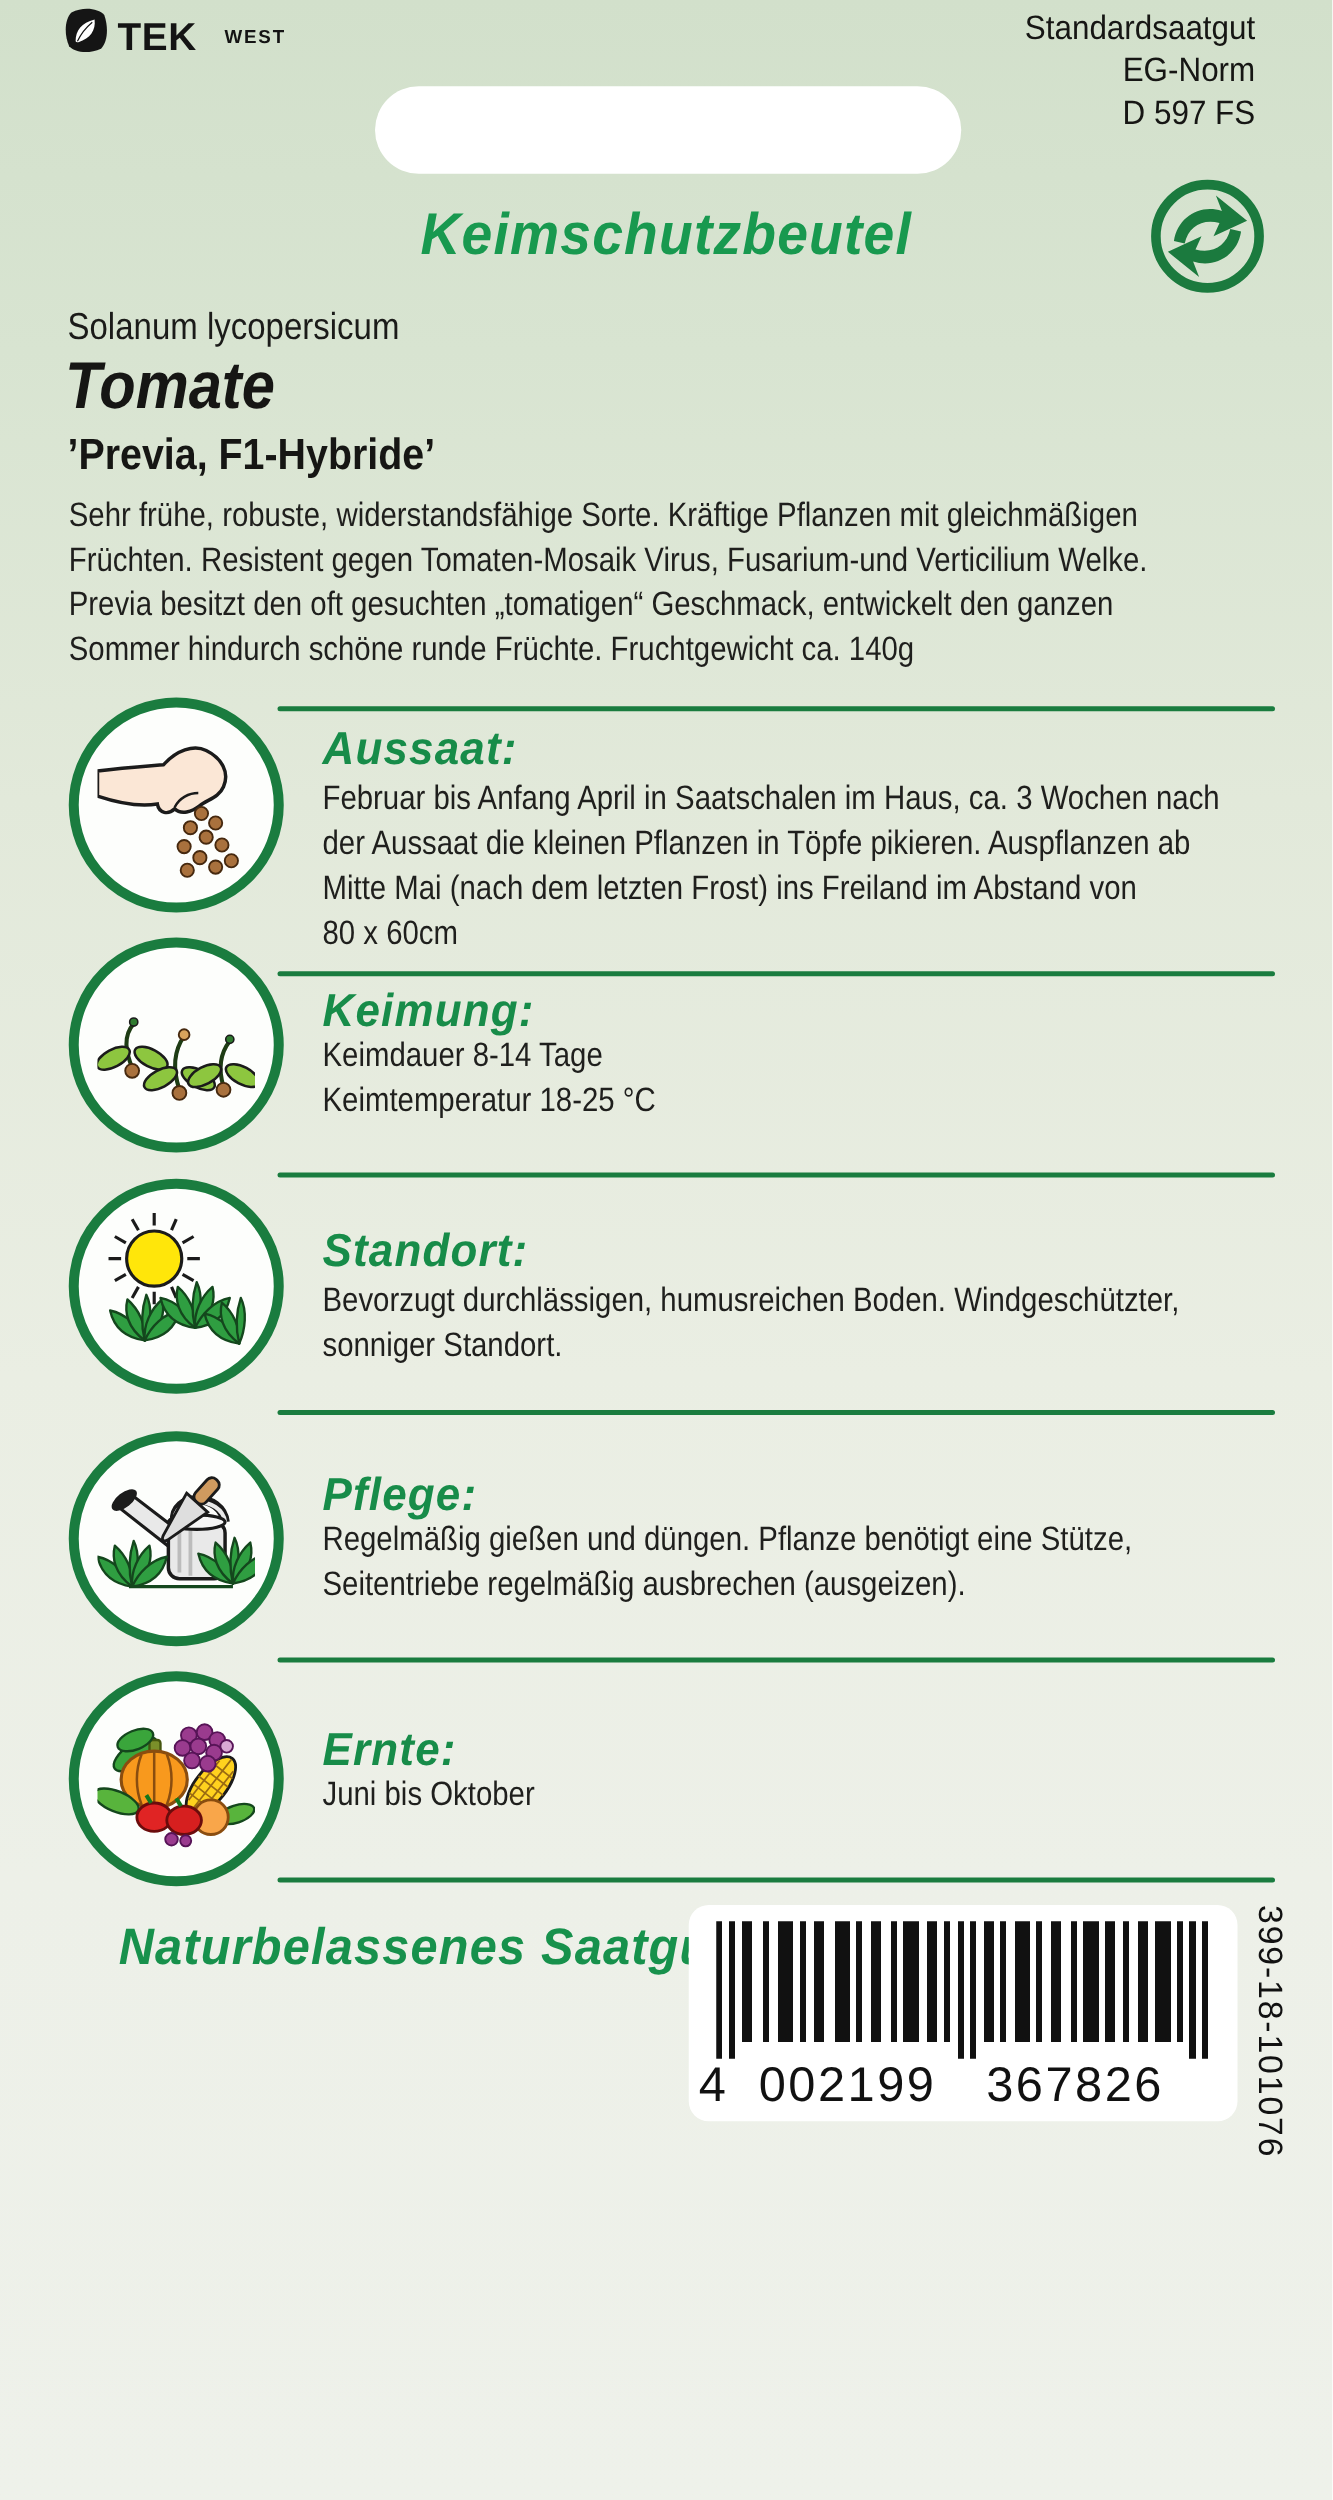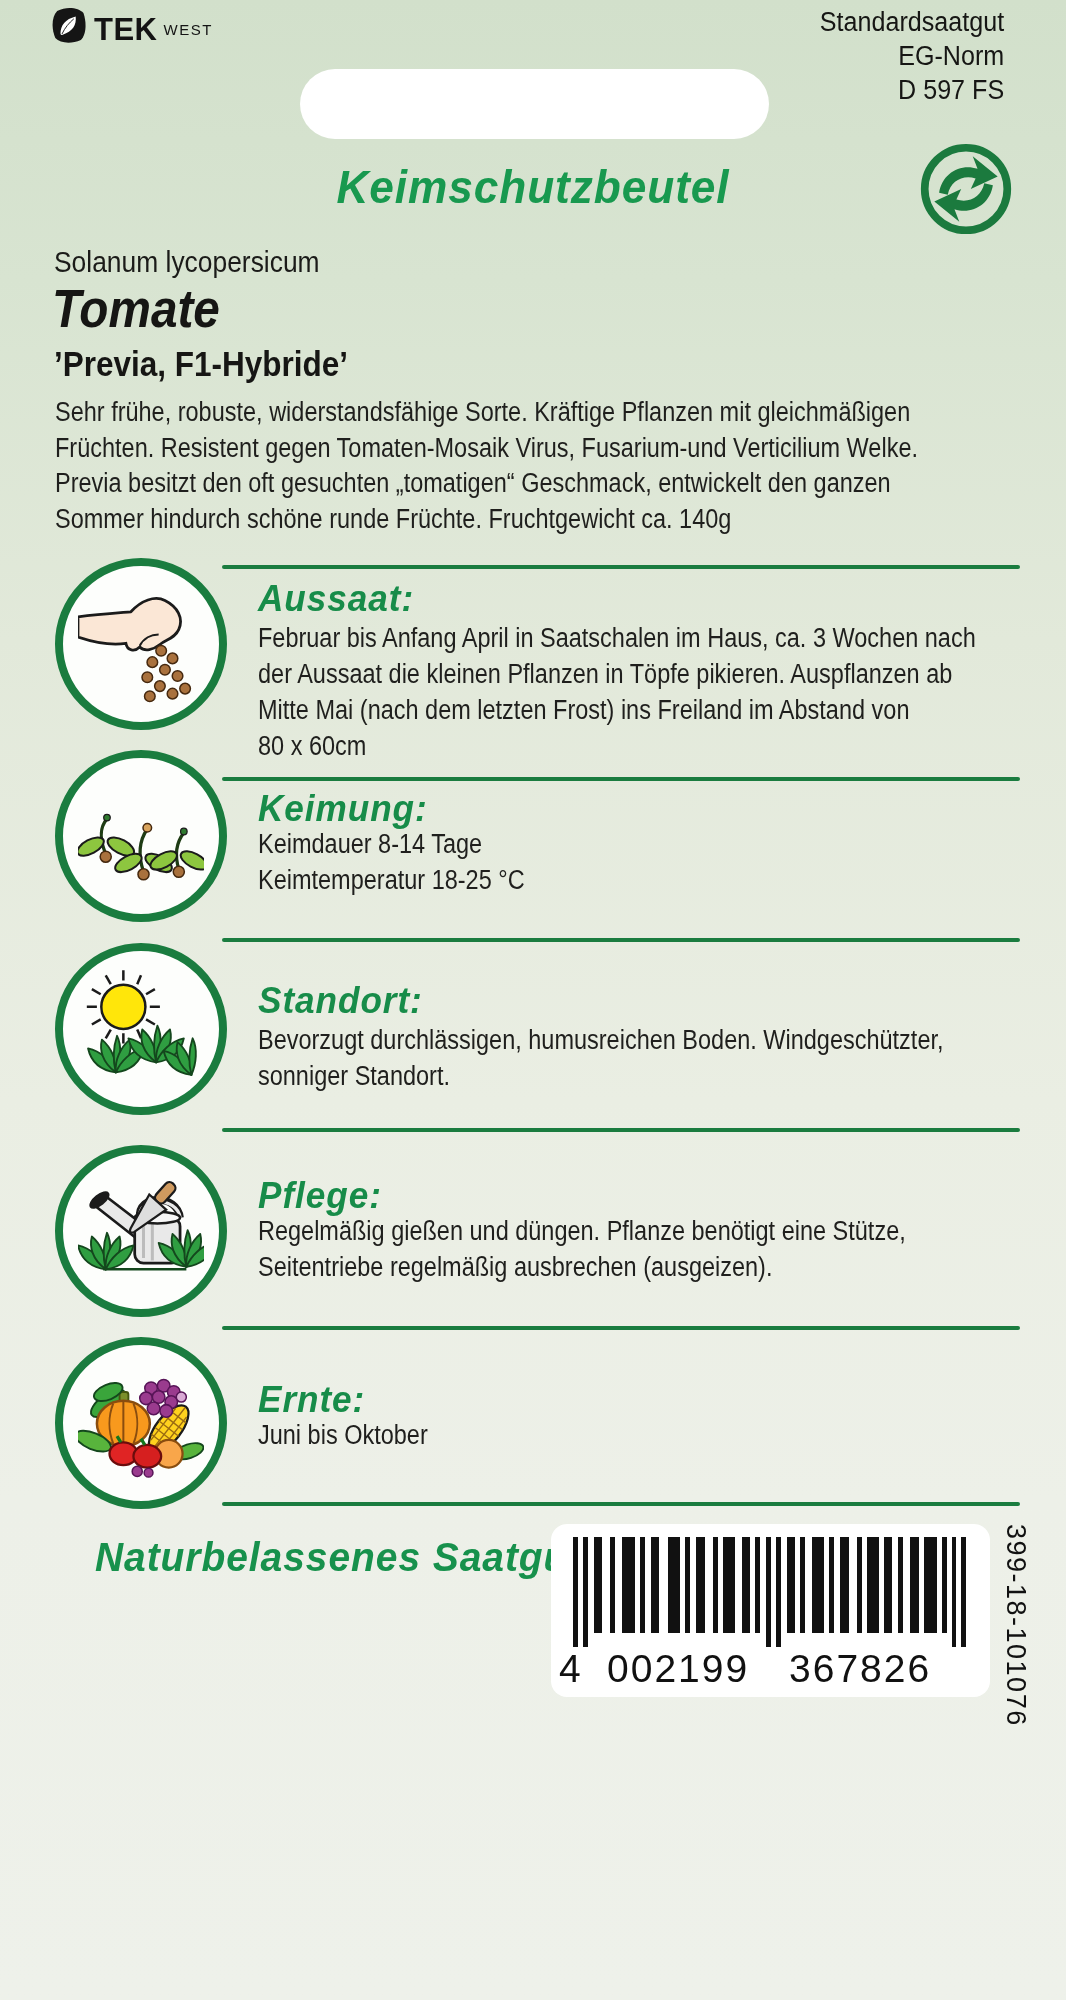--- a/index.html
+++ b/index.html
@@ -8,21 +8,21 @@
     width:1066px;height:2000px;
     overflow:hidden;
     background:linear-gradient(180deg,#d2e0cb 0%,#d8e4d1 14%,#e2e9da 32%,#eaeee3 55%,#edf0e8 75%,#eef1ea 100%);
     font-family:"Liberation Sans","DejaVu Sans",sans-serif;
     color:#1f1f1d;
   }
   .abs{position:absolute;}
   
   .brand{left:50px;top:6px;display:flex;align-items:flex-end;gap:6px;}
   .brand-main{font-size:31px;font-weight:bold;letter-spacing:.5px;color:#141414;line-height:36px;}
-  .brand-sub{font-size:15px;font-weight:normal;letter-spacing:1.5px;color:#141414;line-height:36px;padding-top:6px;}
+  .brand-sub{font-size:15px;font-weight:bold;letter-spacing:1.5px;color:#141414;line-height:36px;padding-top:6px;margin-left:16px;}
   .cert{right:62px;top:5px;text-align:right;font-size:27px;line-height:34px;color:#161614;
         white-space:pre-line;transform:scaleX(.93);transform-origin:right top;}
   .pill{left:300px;top:69px;width:469px;height:70px;background:#ffffff;border-radius:36px;}
   .green-dot{left:918px;top:141px;width:96px;height:96px;}
   .bag-type{left:0;top:159px;width:1066px;text-align:center;
             font-size:47px;font-weight:bold;font-style:italic;letter-spacing:1px;
             color:#18994f;transform:scaleX(.94);transform-origin:center top;}
   
   .latin{left:54px;top:245px;font-size:30px;color:#1b1b19;transform:scaleX(.88);transform-origin:left top;}
   .common{left:52px;top:278px;font-size:53px;font-weight:bold;font-style:italic;color:#161614;

